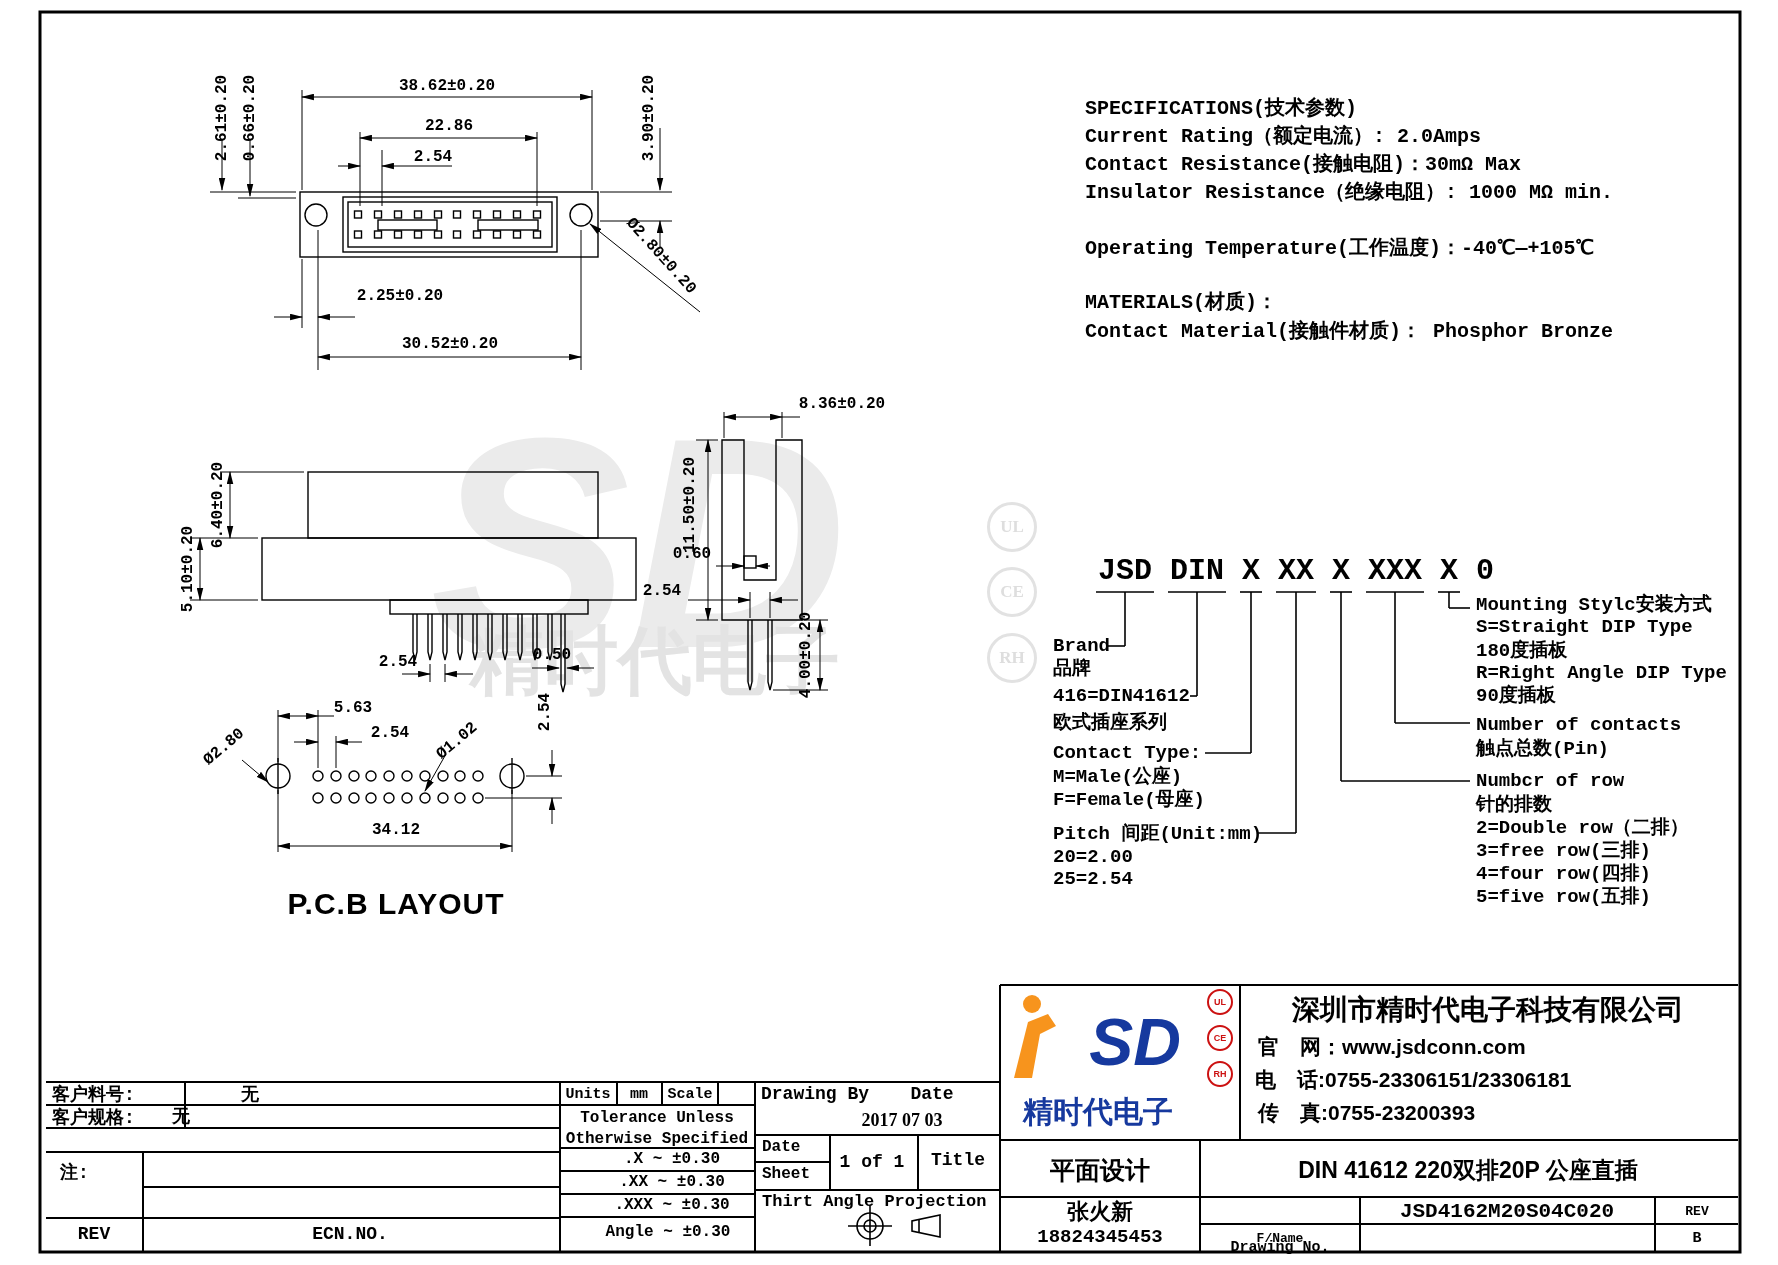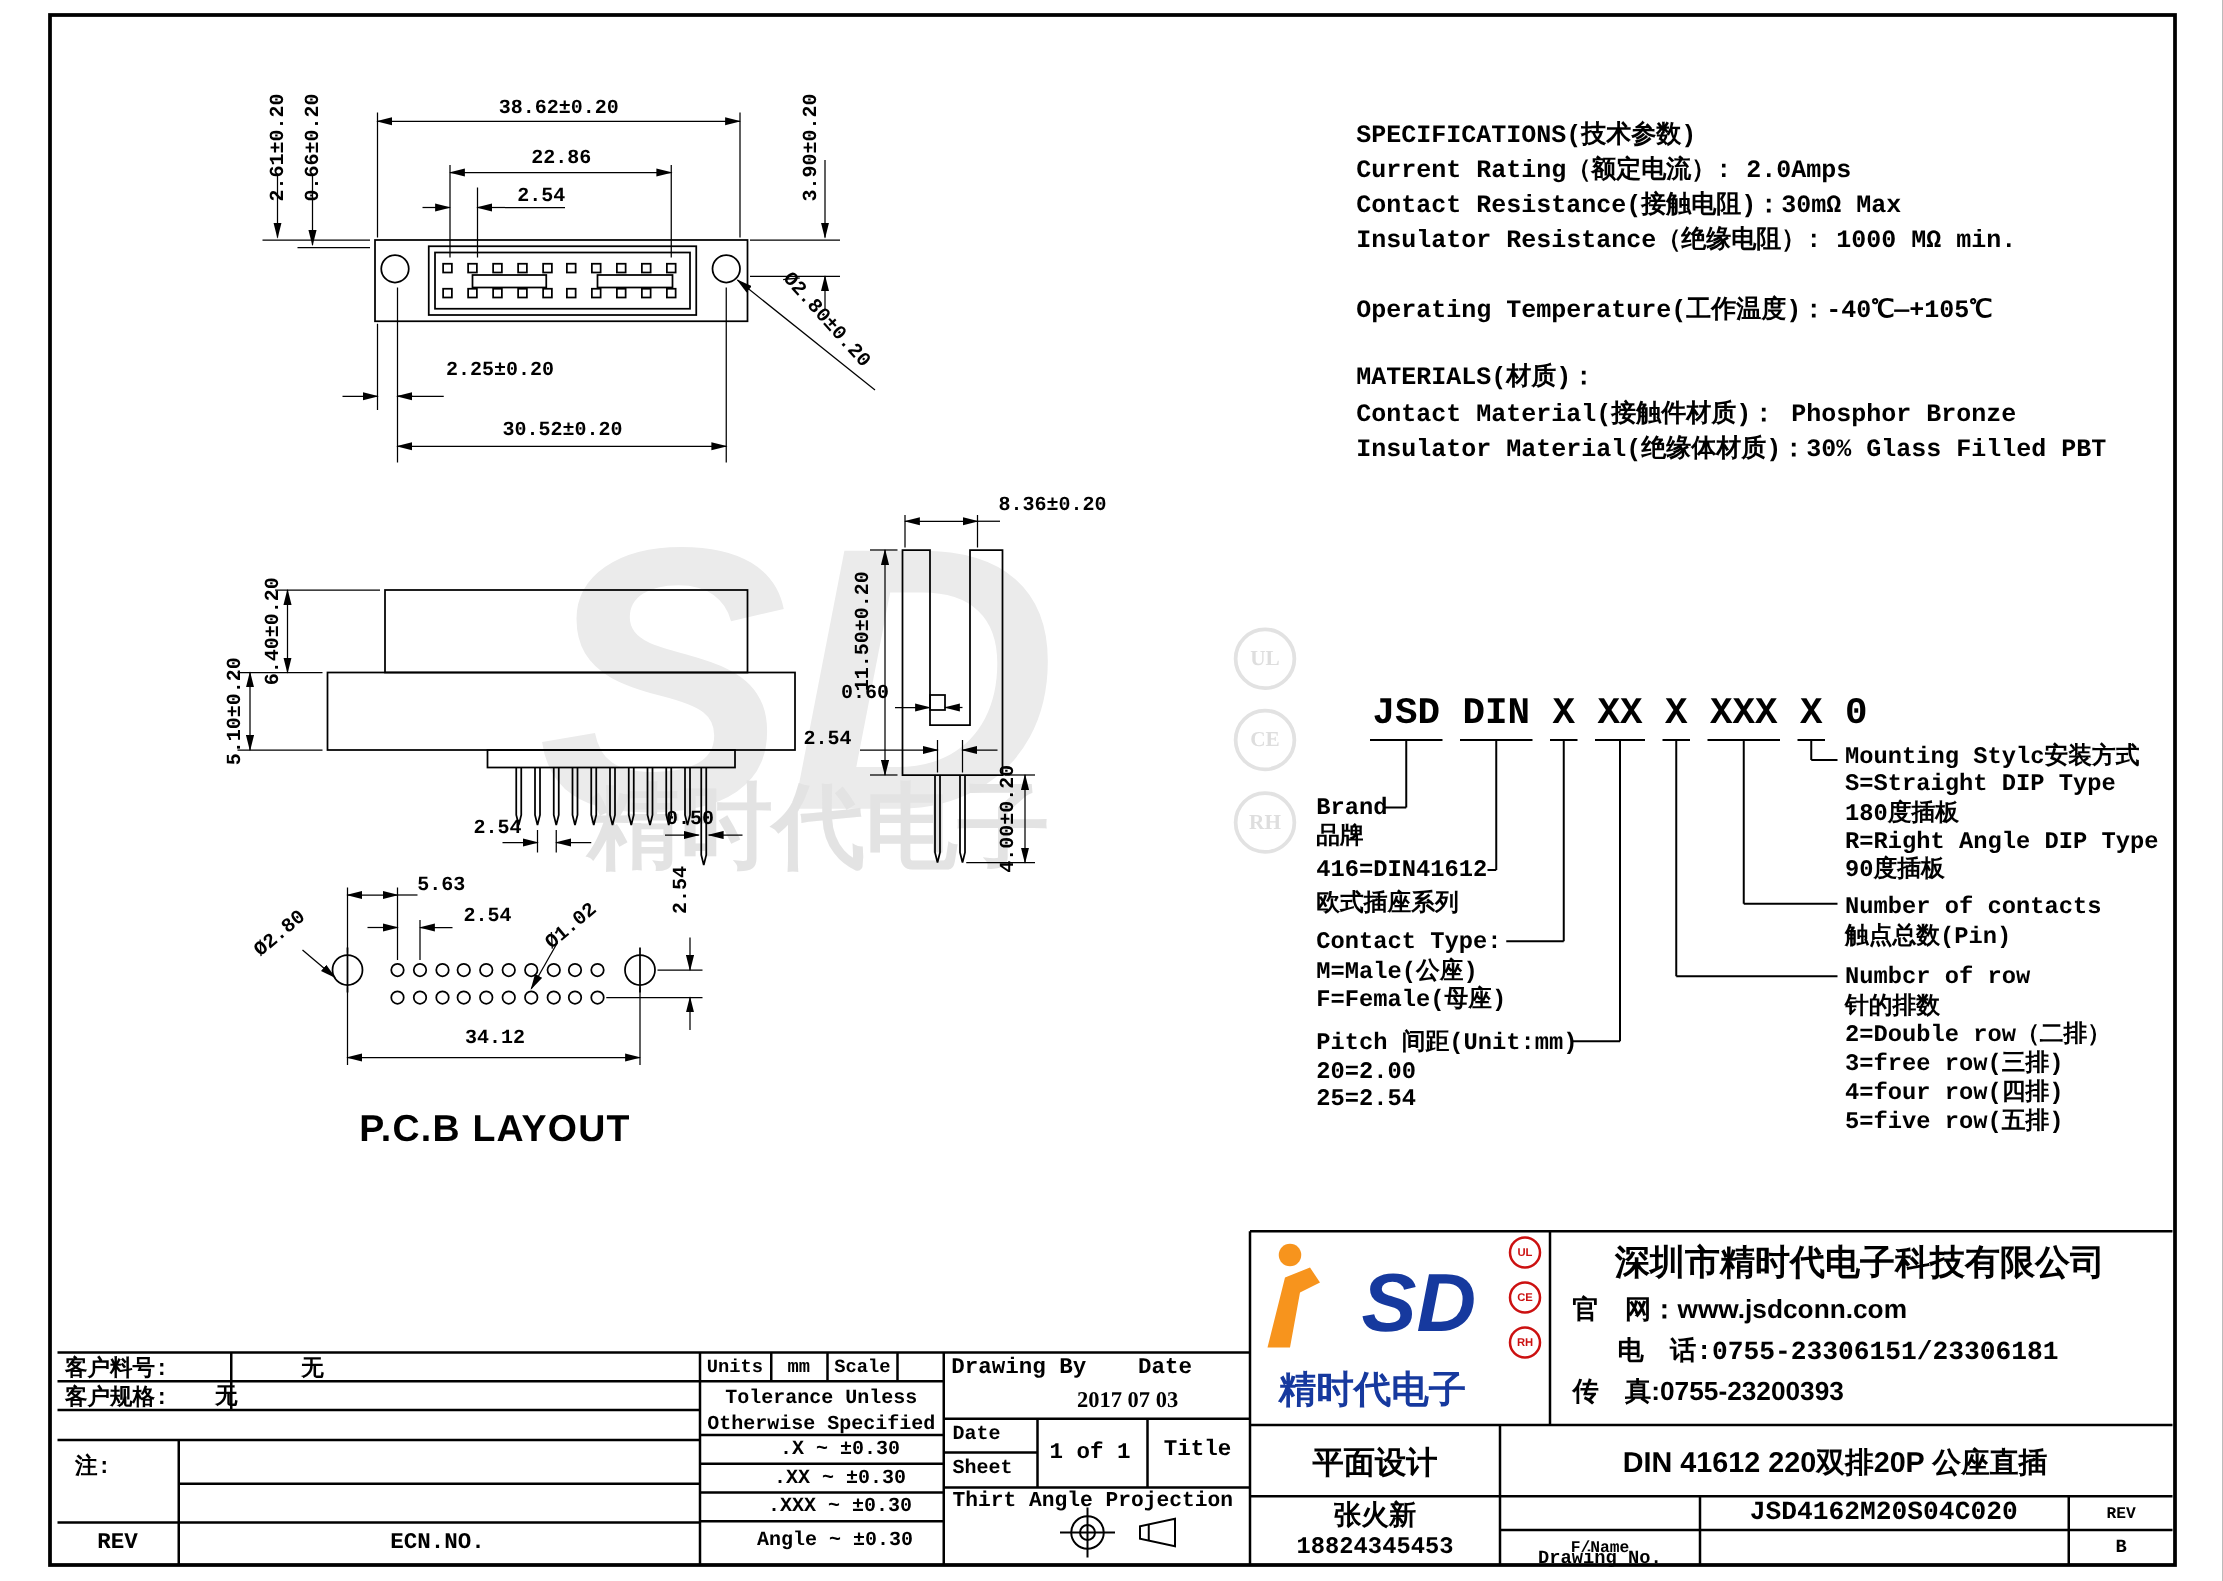--- a/index.html
+++ b/index.html
@@ -321,21 +321,20 @@
   <div class="lbl" style="left:396px;top:830px;">34.12</div>
   <div class="lbl cjk" style="left:396px;top:904px;font:700 30px 'Liberation Sans',sans-serif;letter-spacing:1px;">P.C.B LAYOUT</div>
 
   <div class="lla spec" style="left:1085px;top:107px;">SPECIFICATIONS(技术参数)</div>
   <div class="lla spec" style="left:1085px;top:135px;">Current Rating（额定电流）:   2.0Amps</div>
   <div class="lla spec" style="left:1085px;top:163px;">Contact Resistance(接触电阻)：30mΩ Max</div>
   <div class="lla spec" style="left:1085px;top:191px;">Insulator Resistance（绝缘电阻）: 1000 MΩ min.</div>
   <div class="lla spec" style="left:1085px;top:247px;">Operating Temperature(工作温度)：-40℃—+105℃</div>
   <div class="lla spec" style="left:1085px;top:301px;">MATERIALS(材质)：</div>
   <div class="lla spec" style="left:1085px;top:330px;">Contact Material(接触件材质)：   Phosphor Bronze</div>
-  <div class="lla spec" style="left:1085px;top:358px;">Insulator Material(绝缘体材质)：30% Glass Filled PBT</div>
 
   <div class="lla code" style="left:1098px;top:571px;">JSD DIN X XX X XXX X 0</div>
   <div class="lla" style="left:1053px;top:646px;">Brand</div>
   <div class="lla" style="left:1053px;top:668px;">品牌</div>
   <div class="lla" style="left:1053px;top:696px;">416=DIN41612</div>
   <div class="lla" style="left:1053px;top:722px;">欧式插座系列</div>
   <div class="lla" style="left:1053px;top:753px;">Contact Type:</div>
   <div class="lla" style="left:1053px;top:776px;">M=Male(公座)</div>
   <div class="lla" style="left:1053px;top:799px;">F=Female(母座)</div>
   <div class="lla" style="left:1053px;top:833px;">Pitch 间距(Unit:mm)</div>
@@ -388,21 +387,21 @@
       <span>UL</span>
     </div>
   <div class="certc" style="left:1220px;top:1038px;">
       <span>CE</span>
     </div>
   <div class="certc" style="left:1220px;top:1074px;">
       <span>RH</span>
     </div>
   <div class="lbl cjk" style="left:1488px;top:1010px;font-size:28px;font-weight:700;">深圳市精时代电子科技有限公司</div>
   <div class="lla cjk" style="left:1258px;top:1047px;font-size:21px;font-weight:700;">官　网：www.jsdconn.com</div>
-  <div class="lla cjk" style="left:1294px;top:1080px;font-size:21px;font-weight:700;font-family:Liberation Mono, monospace;">电　话:0755-23306151/23306181</div>
+  <div class="lla cjk" style="left:1255px;top:1080px;font-size:21px;font-weight:700;">电　话:0755-23306151/23306181</div>
   <div class="lla cjk" style="left:1258px;top:1113px;font-size:21px;font-weight:700;">传　真:0755-23200393</div>
   <div class="lbl cjk" style="left:1100px;top:1170px;font-size:25px;font-weight:700;">平面设计</div>
   <div class="lbl cjk" style="left:1468px;top:1170px;font-size:23px;font-weight:700;">DIN  41612 220双排20P 公座直插</div>
   <div class="lbl cjk" style="left:1100px;top:1212px;font-size:22px;font-weight:700;">张火新</div>
   <div class="lbl" style="left:1100px;top:1237px;font-size:19px;">18824345453</div>
   <div class="lbl" style="left:1280px;top:1211px;font-size:15px;margin-top:36px;">Drawing No.</div>
   <div class="lbl" style="left:1507px;top:1211px;font-size:21px;">JSD4162M20S04C020</div>
   <div class="lbl" style="left:1697px;top:1211px;font-size:13px;">REV</div>
   <div class="lbl" style="left:1280px;top:1238px;font-size:13px;">F/Name</div>
   <div class="lbl" style="left:1697px;top:1238px;font-size:15px;">B</div>

